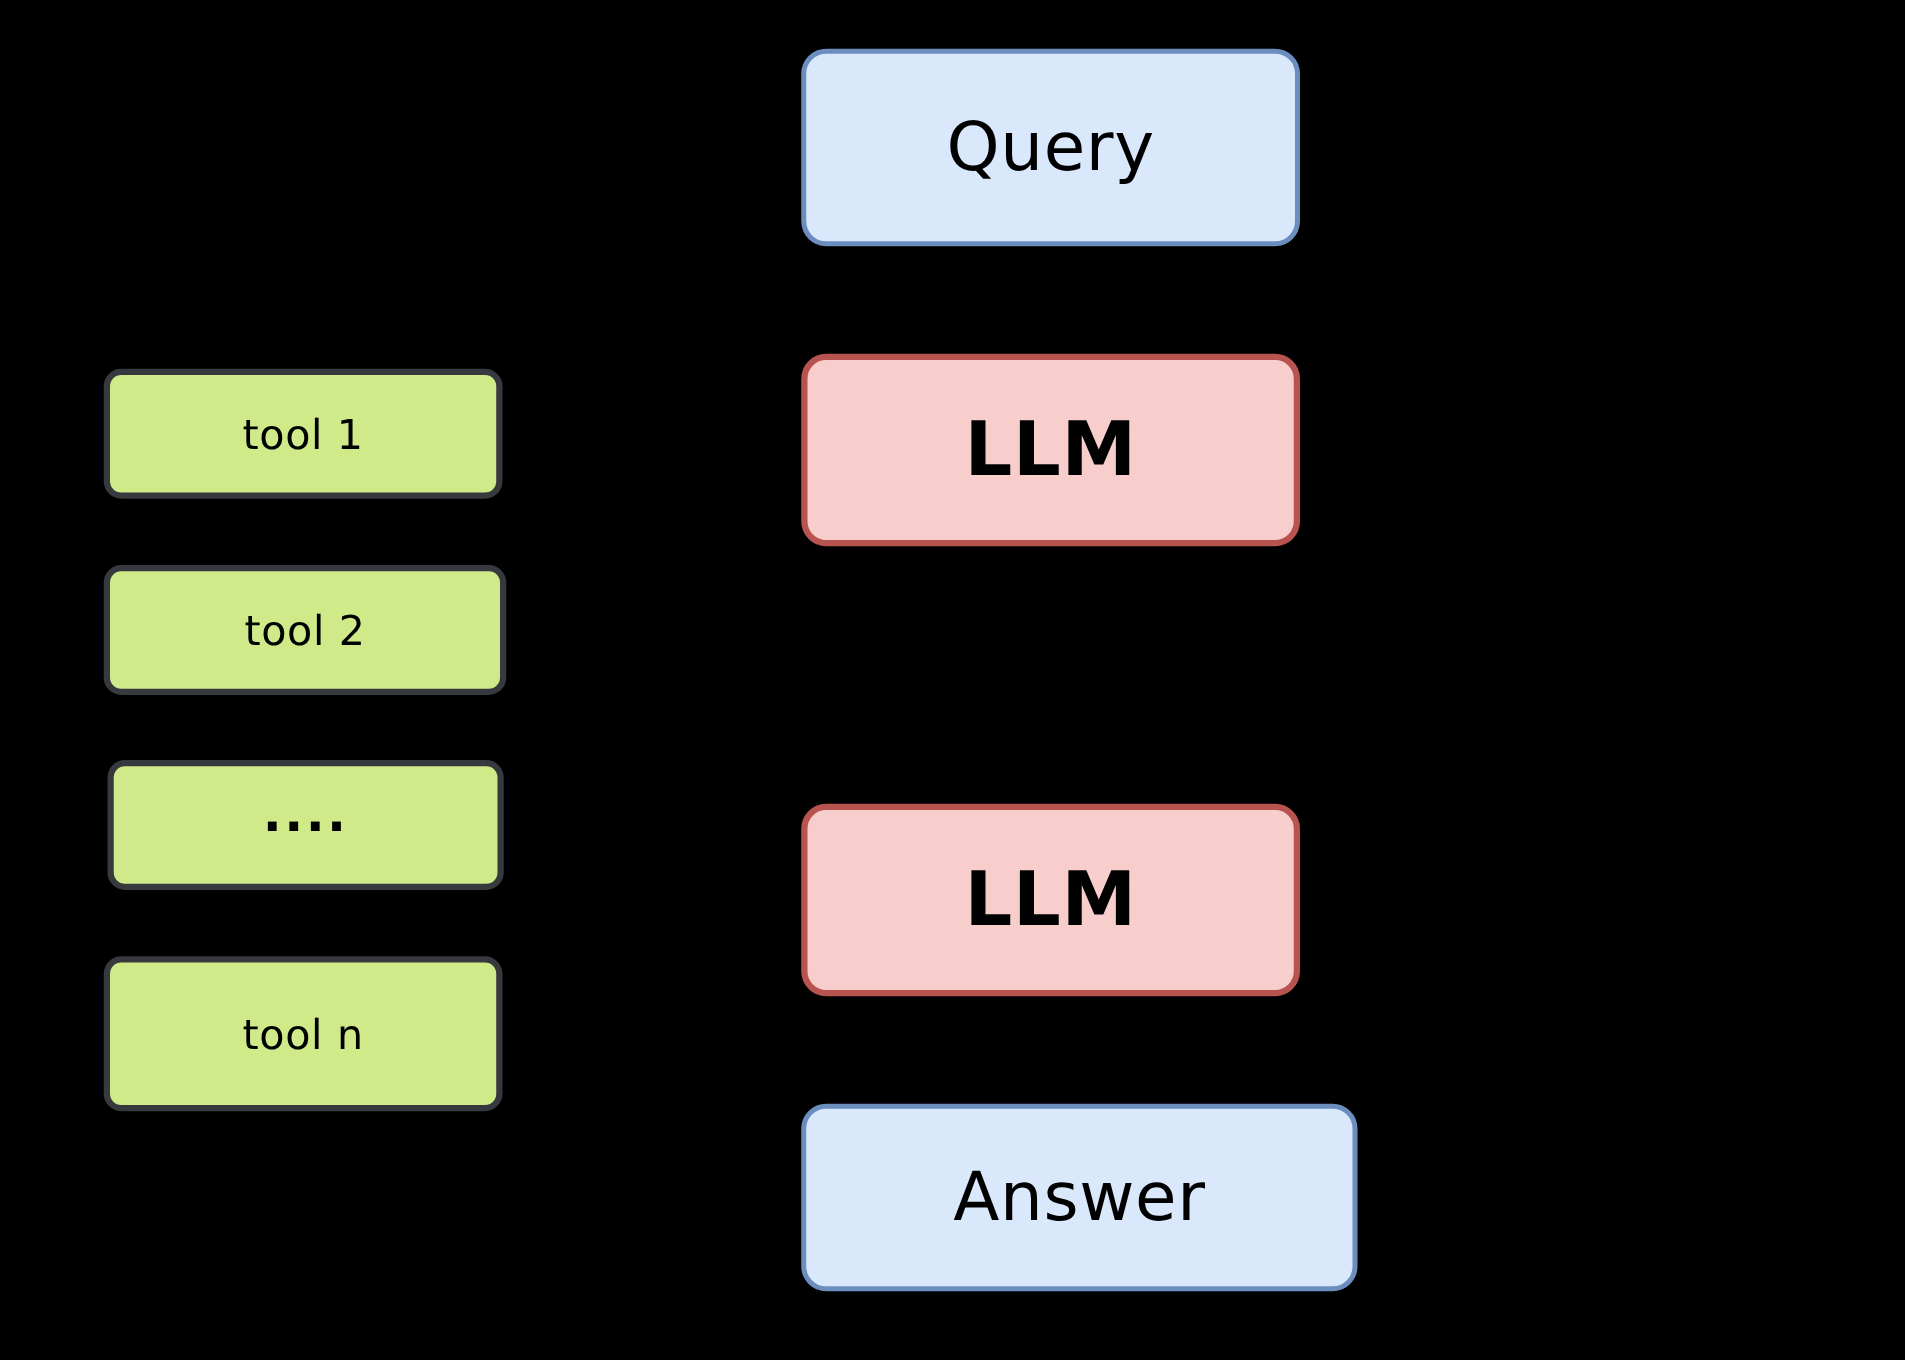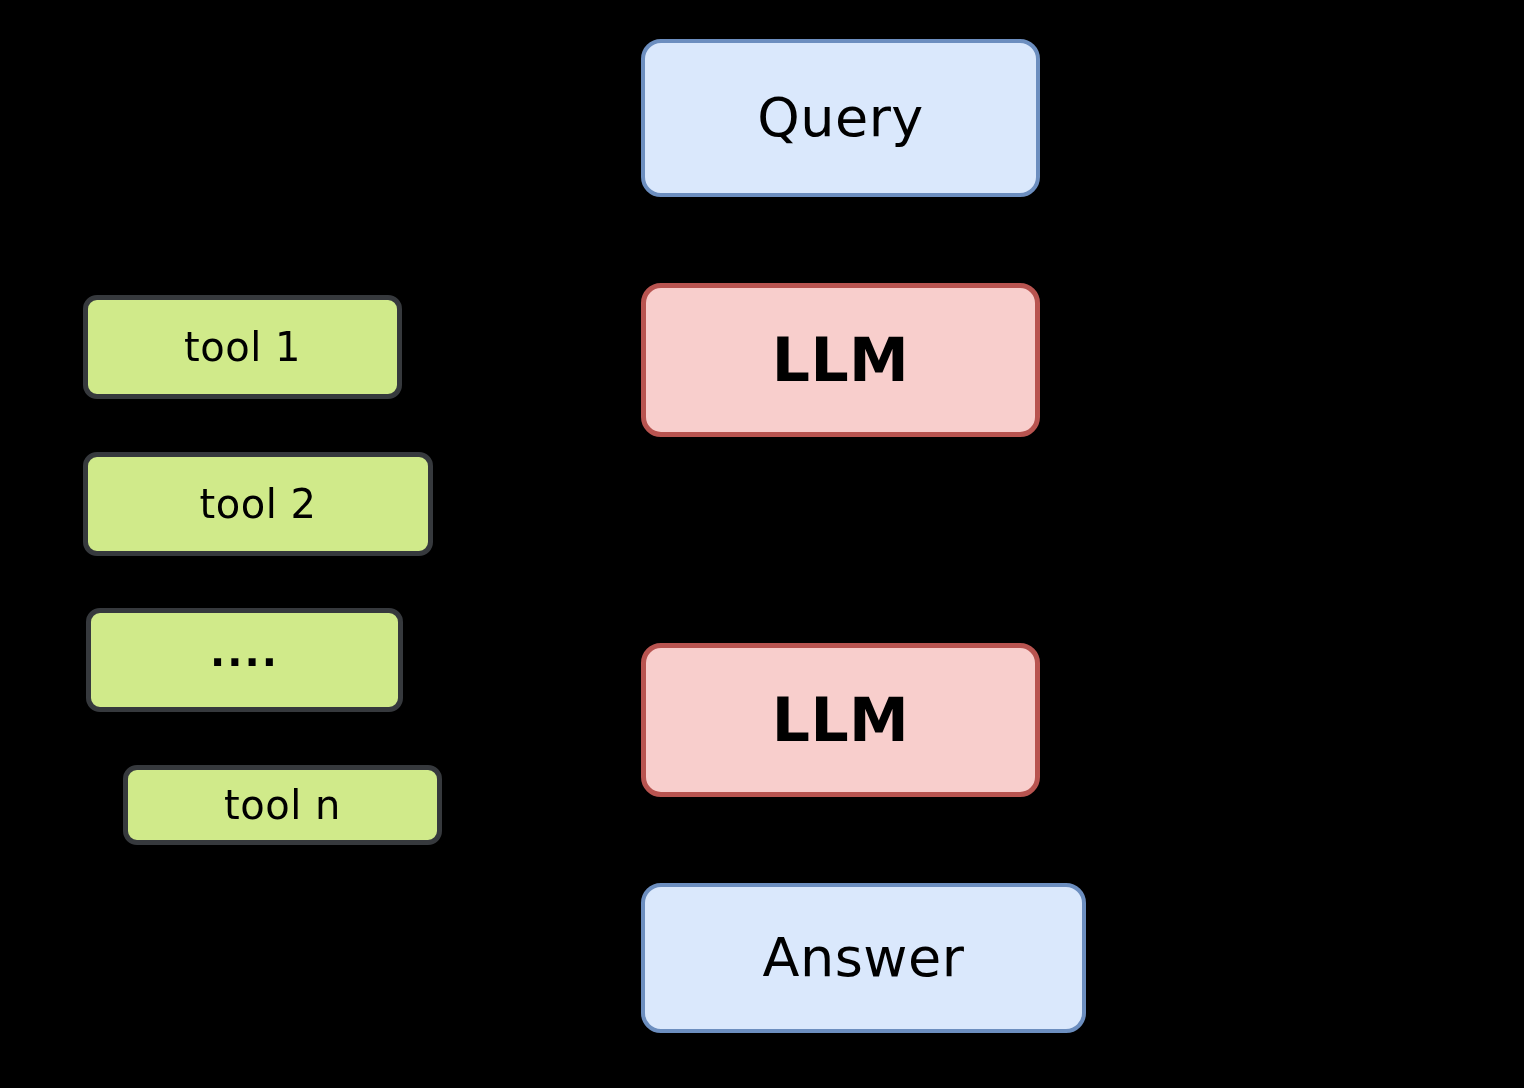--- a/index.html
+++ b/index.html
@@ -55,47 +55,47 @@
     font-weight: 600;
   }
   
   .n-green {
     background: #d0ea8a;
     border-color: #36393d;
     border-width: 5px;
     border-radius: 14px;
   }
   .n-green .node-label {
-    font-size: 40px;
+    font-size: 33px;
   }
   .n-green.is-ellipsis .node-label {
     font-size: 40px;
     font-weight: 700;
     letter-spacing: 2px;
     transform: translateY(-8px);
   }
 </style>
 </head>
 <body>
 
 <div id="canvas">
 
   <div class="node n-green" style="left:83px; top:295px; width:319px; height:104px;">
     <span class="node-label">tool 1</span>
   </div>
 
-  <div class="node n-green" style="left:83px; top:452px; width:350px; height:104px;">
+  <div class="node n-green" style="left:83px; top:452px; width:322px; height:104px;">
     <span class="node-label">tool 2</span>
   </div>
 
   <div class="node n-green is-ellipsis" style="left:86px; top:608px; width:317px; height:104px;">
     <span class="node-label">....</span>
   </div>
 
-  <div class="node n-green" style="left:83px; top:765px; width:319px; height:80px;margin-left:40px;">
+  <div class="node n-green" style="left:83px; top:765px; width:319px; height:124px;">
     <span class="node-label">tool n</span>
   </div>
 
   <div class="node n-blue" style="left:641px; top:39px; width:399px; height:158px;">
     <span class="node-label">Query</span>
   </div>
 
   <div class="node n-pink" style="left:641px; top:283px; width:399px; height:154px;">
     <span class="node-label">LLM</span>
   </div>

